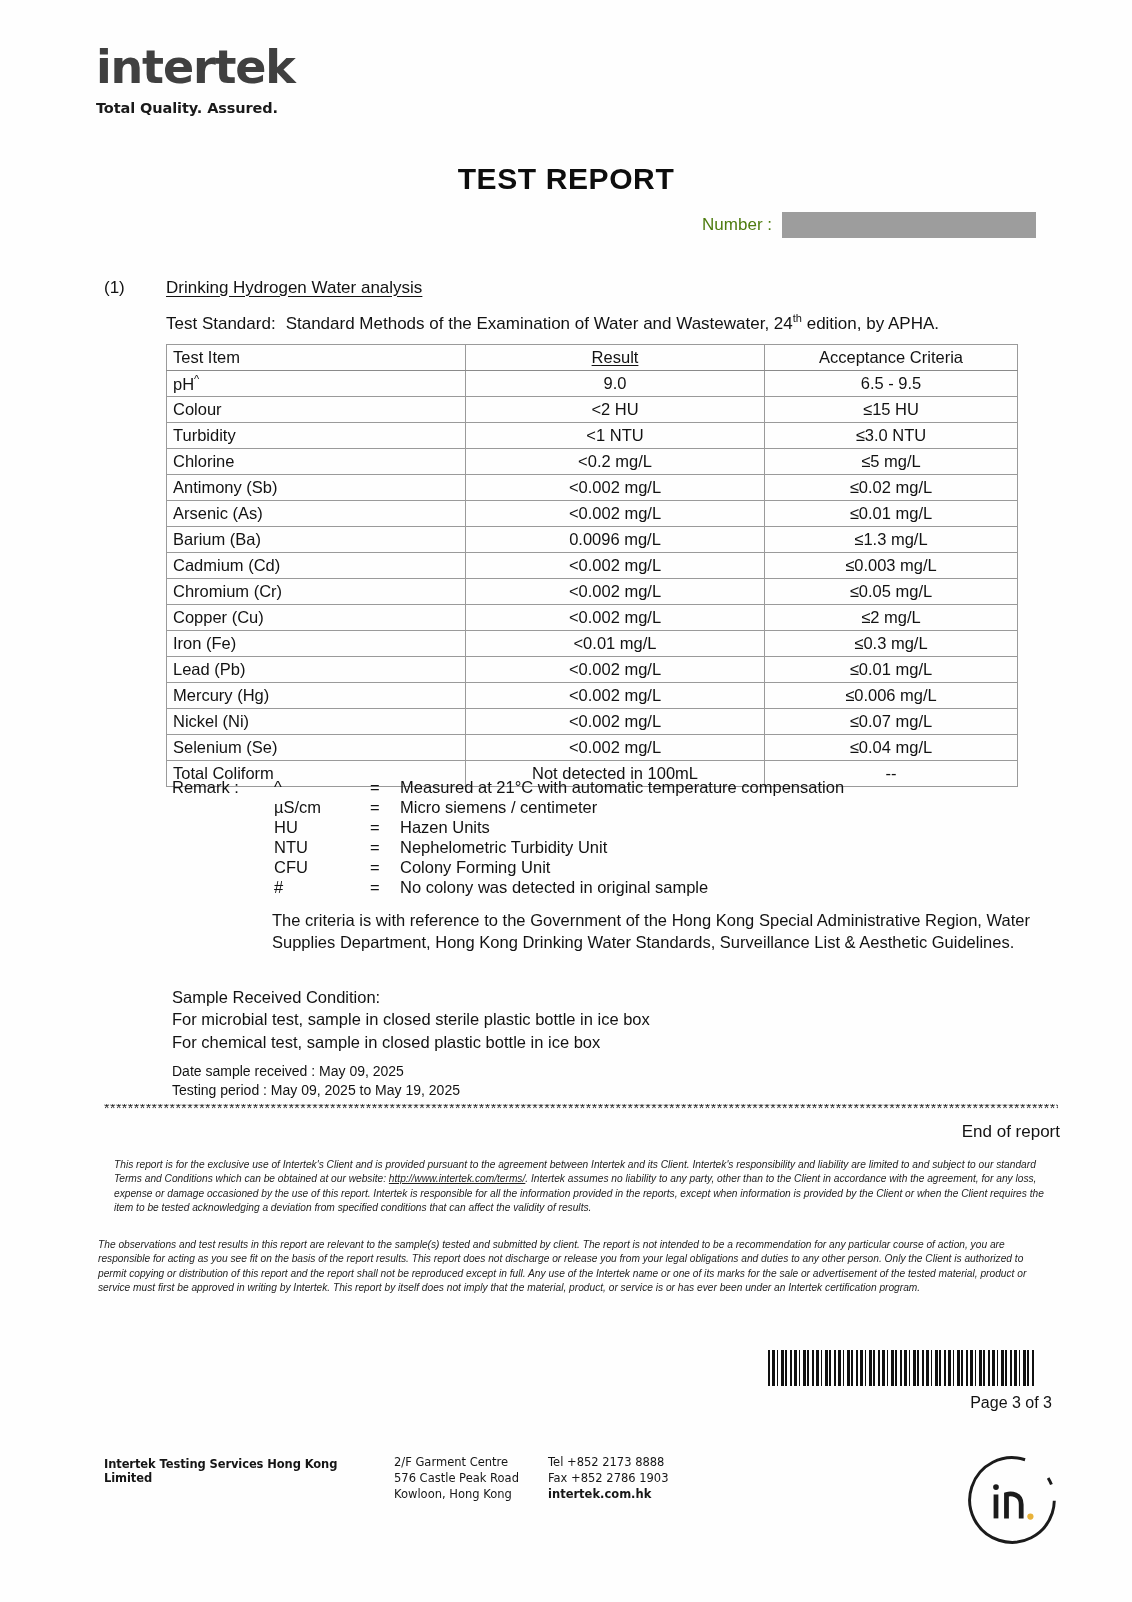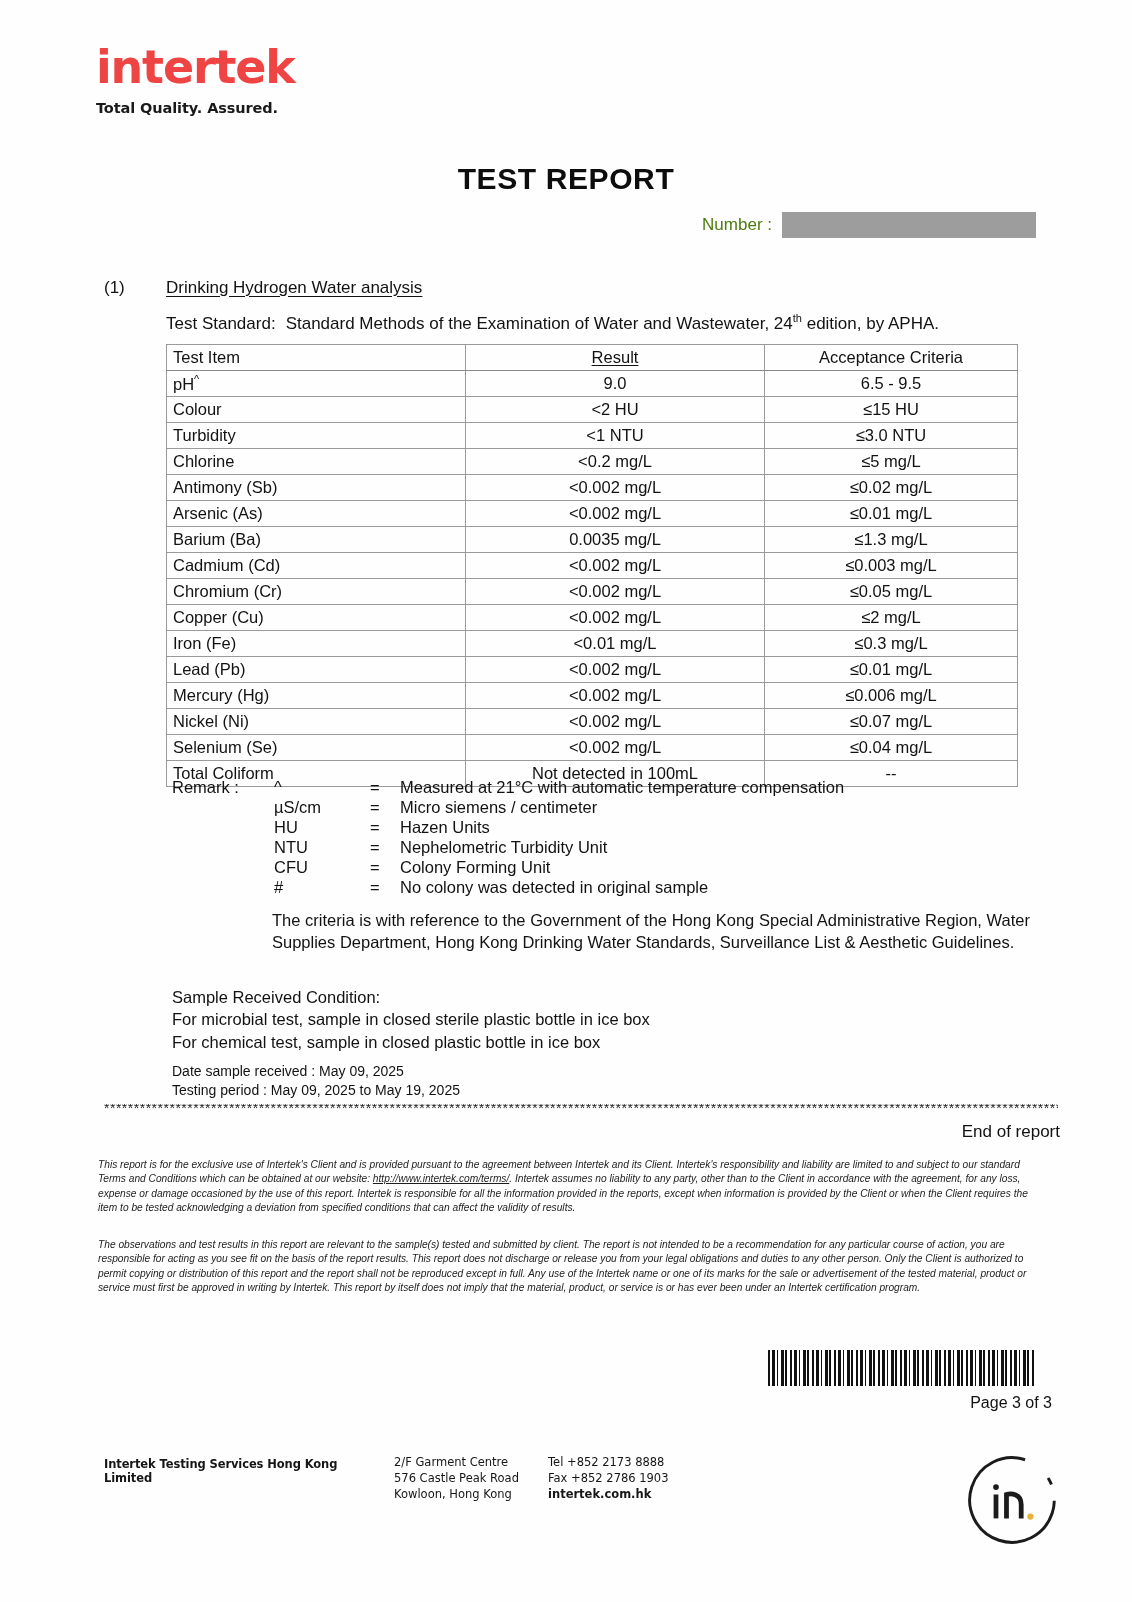--- a/index.html
+++ b/index.html
@@ -25,21 +25,21 @@
   .logo-block {
     position: absolute;
     left: 96px;
     top: 44px;
   }
   .logo-wordmark {
     font-family: "DejaVu Sans", sans-serif;
     font-size: 46px;
     font-weight: 700;
     letter-spacing: -1.2px;
-    color: #ef4444;
+    color: #404040;
     line-height: 1;
   }
   .logo-tagline {
     font-family: "DejaVu Sans", sans-serif;
     font-size: 14.5px;
     font-weight: 700;
     color: #1a1a1a;
     margin-top: 10px;
     letter-spacing: -0.1px;
   }
@@ -207,21 +207,21 @@
   .fineprint {
     position: absolute;
     left: 98px;
     width: 938px;
     font-size: 10.2px;
     font-style: italic;
     line-height: 1.42;
     color: #1d1d1d;
     text-align: left;
   }
-  .fineprint.p1 { top: 1158px; }
+  .fineprint.p1 { top: 1158px; margin-left: 16px; }
   .fineprint.p2 { top: 1238px; }
   .fineprint a, .fineprint .link {
     color: #1d1d1d;
     text-decoration: underline;
   }
 
   
   .barcode {
     position: absolute;
     left: 768px;
@@ -338,21 +338,21 @@
           <td class="c-result">&lt;0.002 mg/L</td>
           <td class="c-criteria">≤0.02 mg/L</td>
         </tr>
         <tr>
           <td class="c-item">Arsenic (As)</td>
           <td class="c-result">&lt;0.002 mg/L</td>
           <td class="c-criteria">≤0.01 mg/L</td>
         </tr>
         <tr>
           <td class="c-item">Barium (Ba)</td>
-          <td class="c-result">0.0035 mg/L</td>
+          <td class="c-result">0.0096 mg/L</td>
           <td class="c-criteria">≤1.3 mg/L</td>
         </tr>
         <tr>
           <td class="c-item">Cadmium (Cd)</td>
           <td class="c-result">&lt;0.002 mg/L</td>
           <td class="c-criteria">≤0.003 mg/L</td>
         </tr>
         <tr>
           <td class="c-item">Chromium (Cr)</td>
           <td class="c-result">&lt;0.002 mg/L</td>

